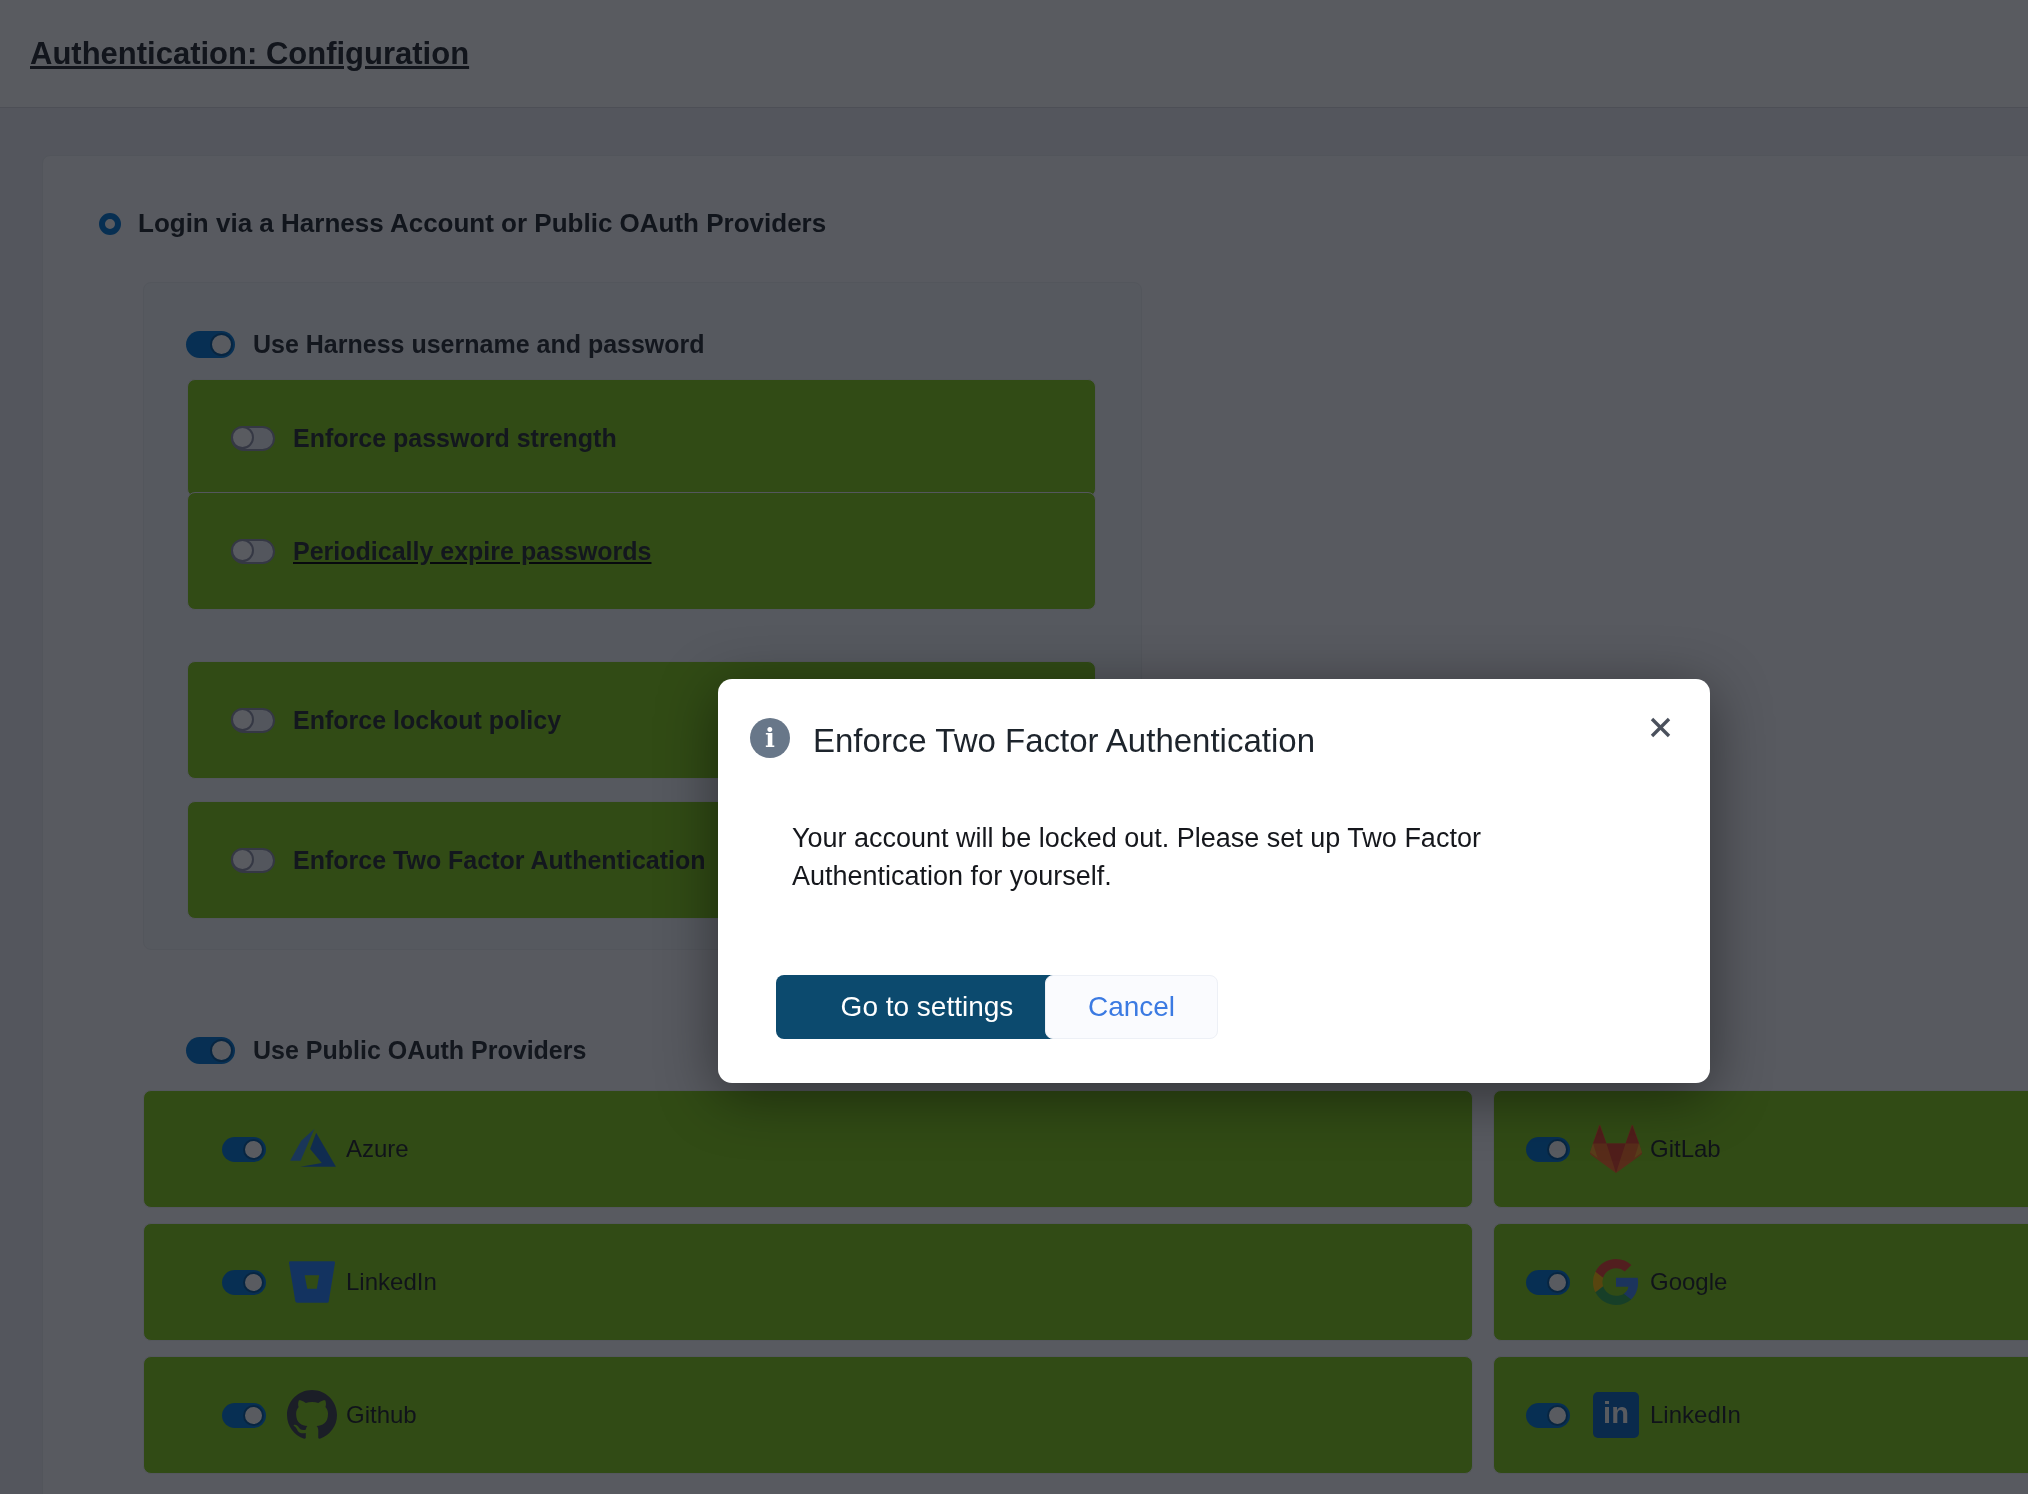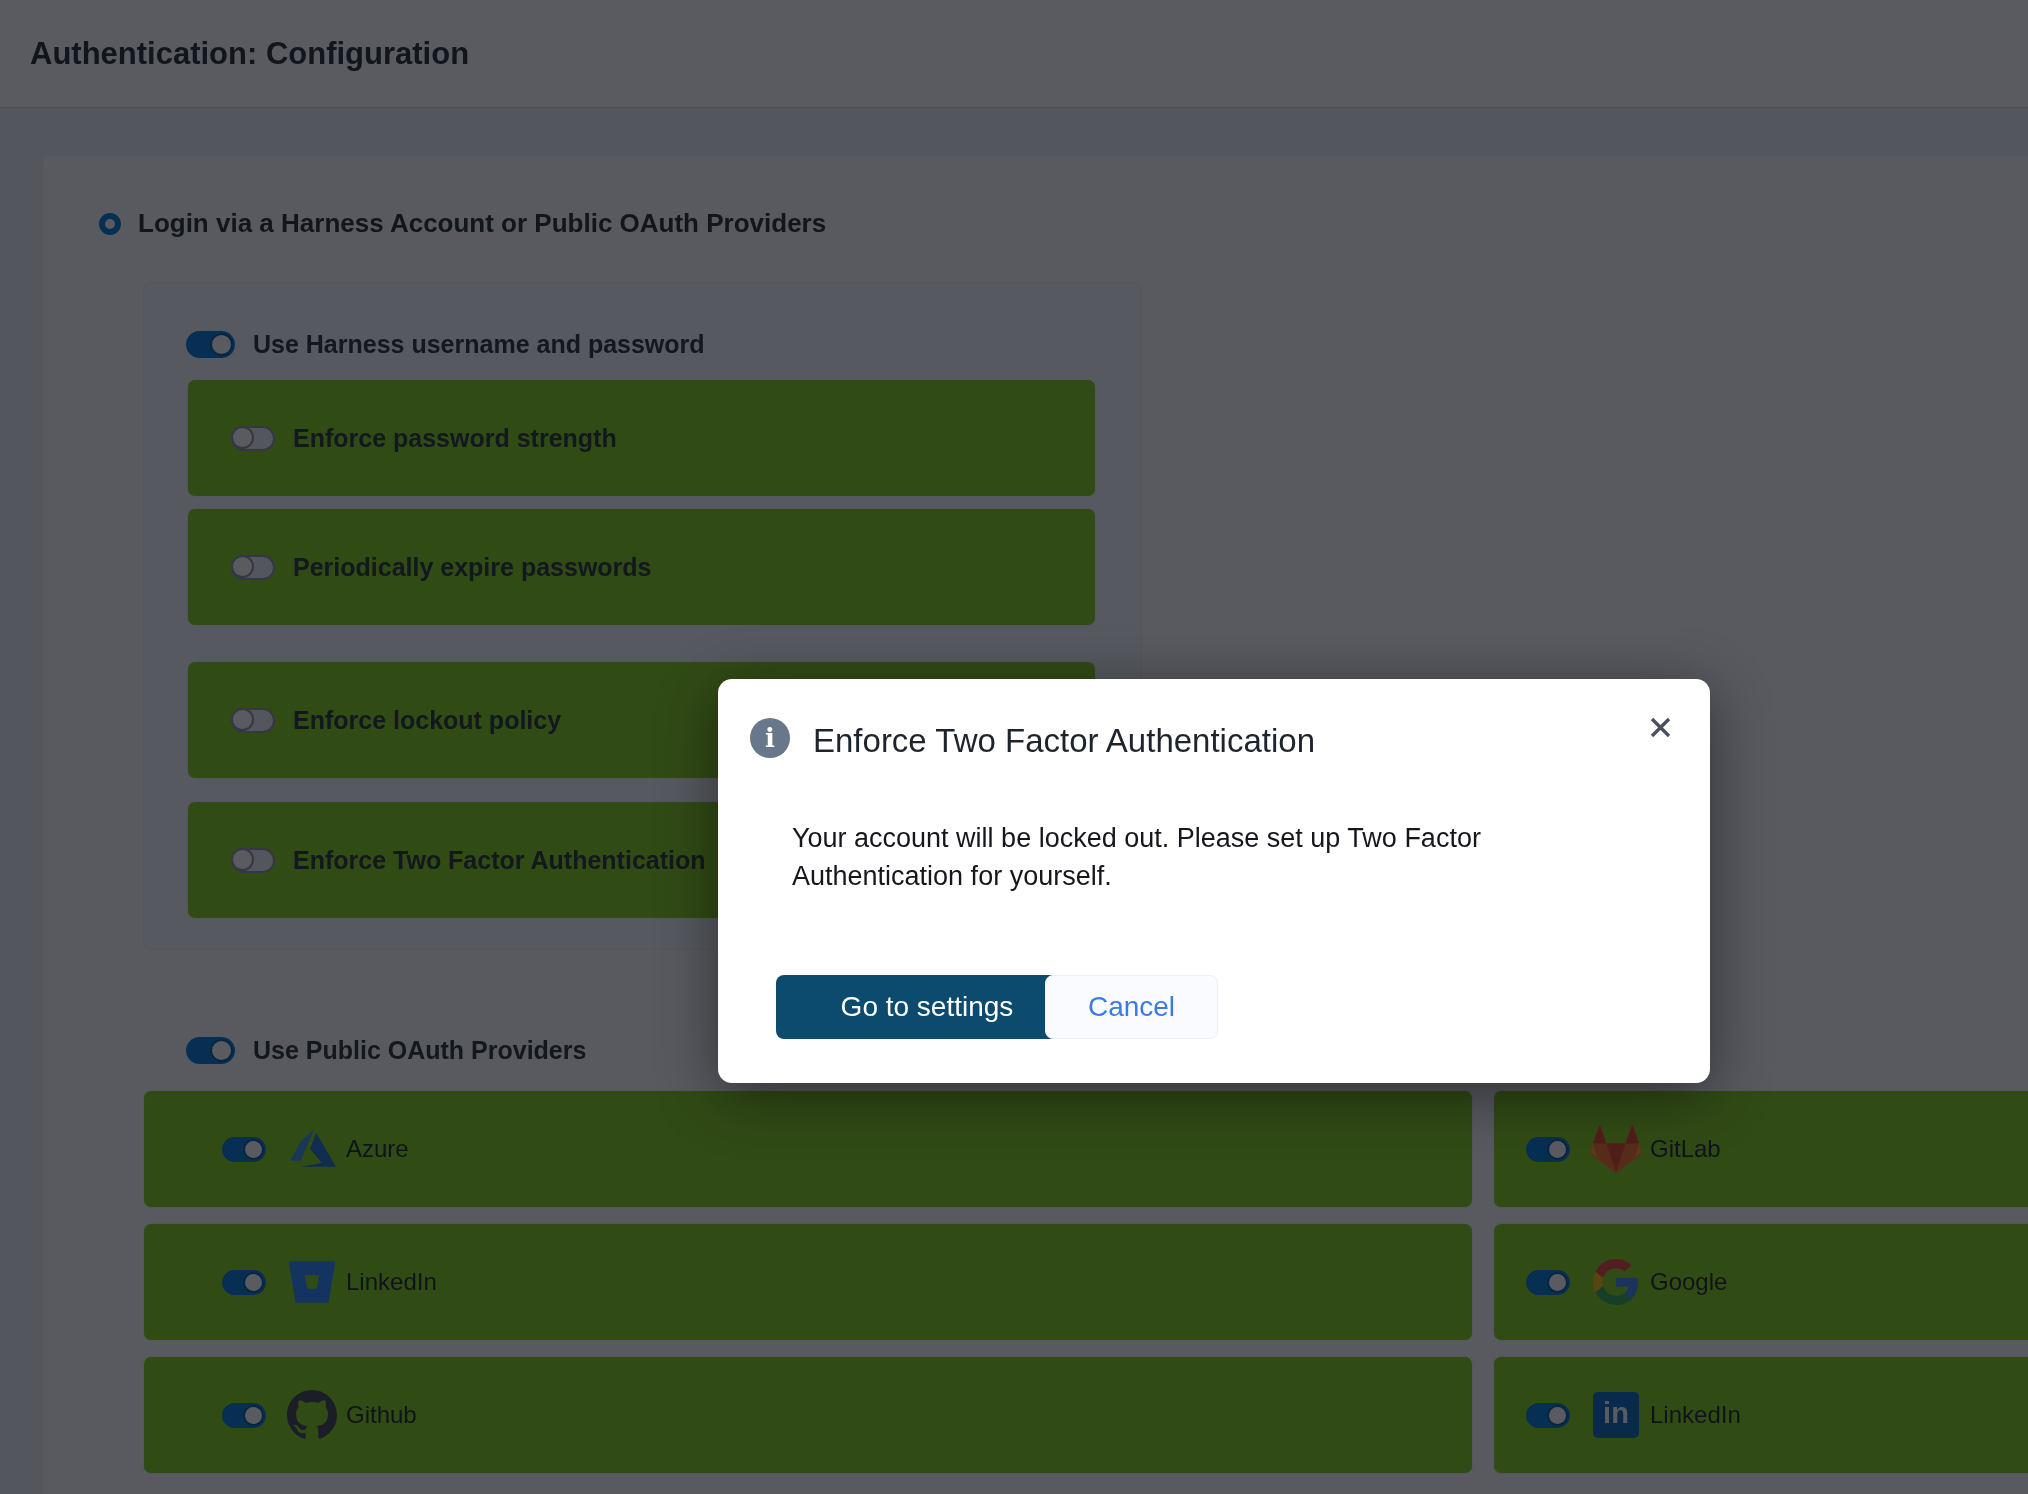--- a/index.html
+++ b/index.html
@@ -4,21 +4,21 @@
 <style>
   html,body{margin:0;padding:0;}
   body{
     width:2028px;height:1494px;position:relative;overflow:hidden;
     background:#eef0f4;font-family:"Liberation Sans",sans-serif;
     -webkit-font-smoothing:antialiased;
   }
   
   .header{position:absolute;left:0;top:0;width:2028px;height:107px;background:#ffffff;
     border-bottom:1px solid #d8dae1;display:flex;align-items:center;z-index:1;}
-  .page-title{margin-left:30px;font-size:31px;font-weight:700;color:#22272d;}
+  .page-title{margin-left:30px;font-size:31px;font-weight:700;color:#22272d;text-decoration:underline;}
   
   .panel{position:absolute;left:42px;top:155px;width:2040px;height:1400px;
     background:#fafbfd;border:1px solid #e9ebf0;border-radius:8px;z-index:1;}
   .radio-row{position:absolute;left:99px;top:208px;display:flex;align-items:center;z-index:3;}
   .radio{width:22px;height:22px;border-radius:50%;background:#ffffff;
     border:6px solid #0277d4;box-sizing:border-box;flex:0 0 auto;}
   .radio-label{margin-left:17px;font-size:26px;font-weight:700;color:#21262c;}
   .subpanel{position:absolute;left:143px;top:282px;width:997px;height:666px;
     background:#f5f7fa;border:1px solid #eceef3;border-radius:8px;z-index:2;}
   .toggle-row{position:absolute;display:flex;align-items:center;z-index:3;}
@@ -84,21 +84,21 @@
 
 <div class="toggle-row" style="left:186px;top:330px;">
   <span class="tgl lg on"></span>
   <span class="row-label">Use Harness username and password</span>
 </div>
 
 <div class="card pw" style="top:379px;">
   <span class="tgl sm off"></span>
   <span class="card-label">Enforce password strength</span>
 </div>
-<div class="card pw" style="top:508px;">
+<div class="card pw" style="top:492px;text-decoration:underline;">
   <span class="tgl sm off"></span>
   <span class="card-label">Periodically expire passwords</span>
 </div>
 <div class="card pw" style="top:661px;">
   <span class="tgl sm off"></span>
   <span class="card-label">Enforce lockout policy</span>
 </div>
 <div class="card pw" style="top:801px;">
   <span class="tgl sm off"></span>
   <span class="card-label">Enforce Two Factor Authentication</span>

